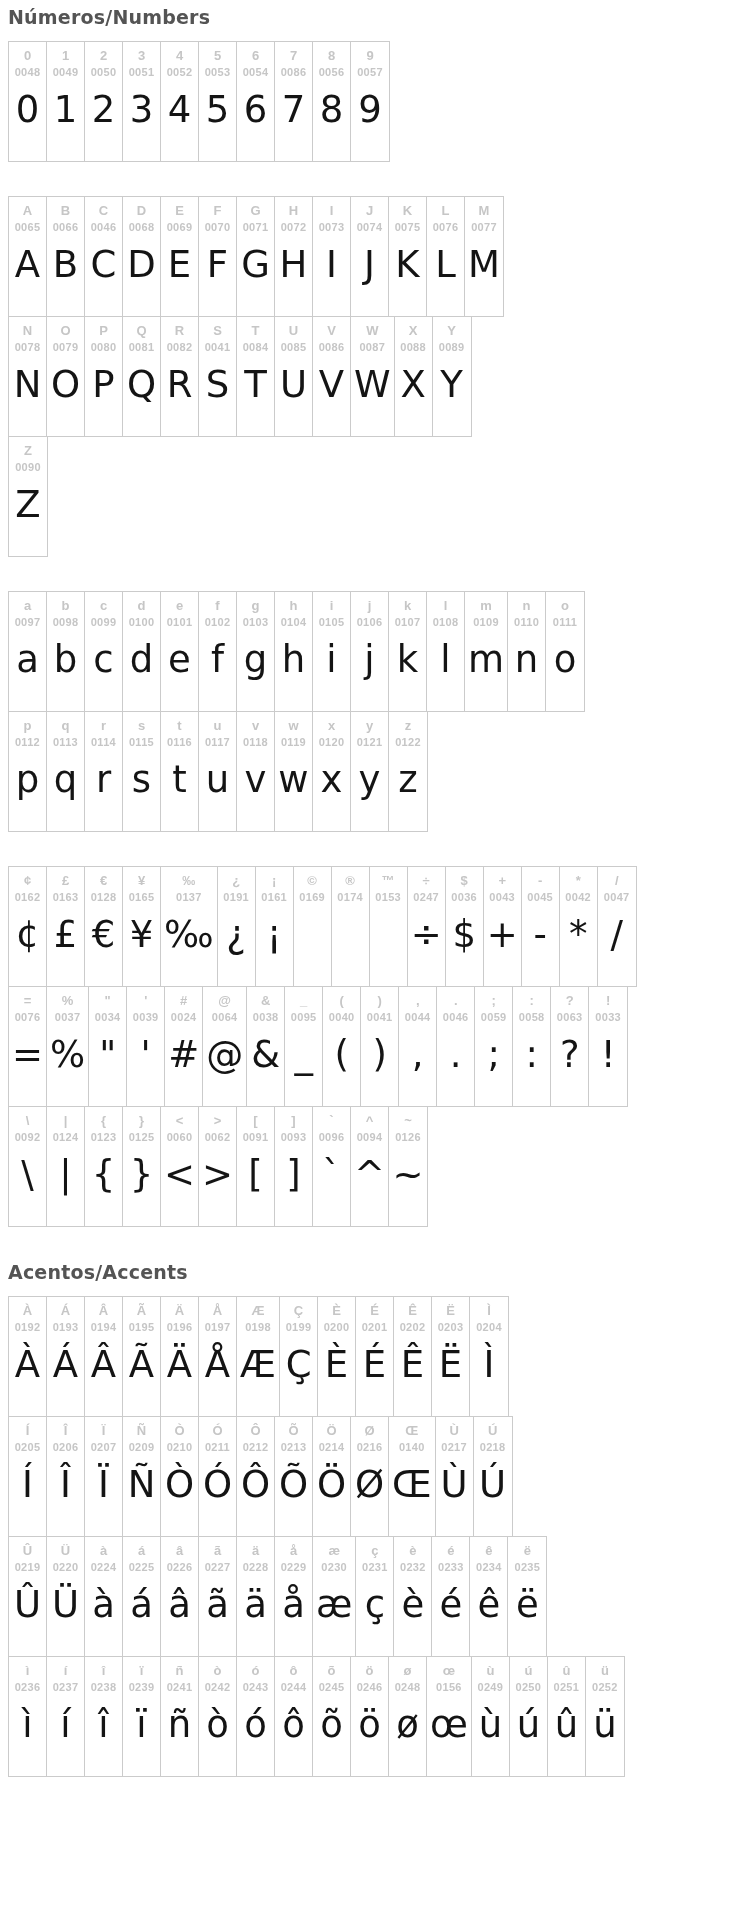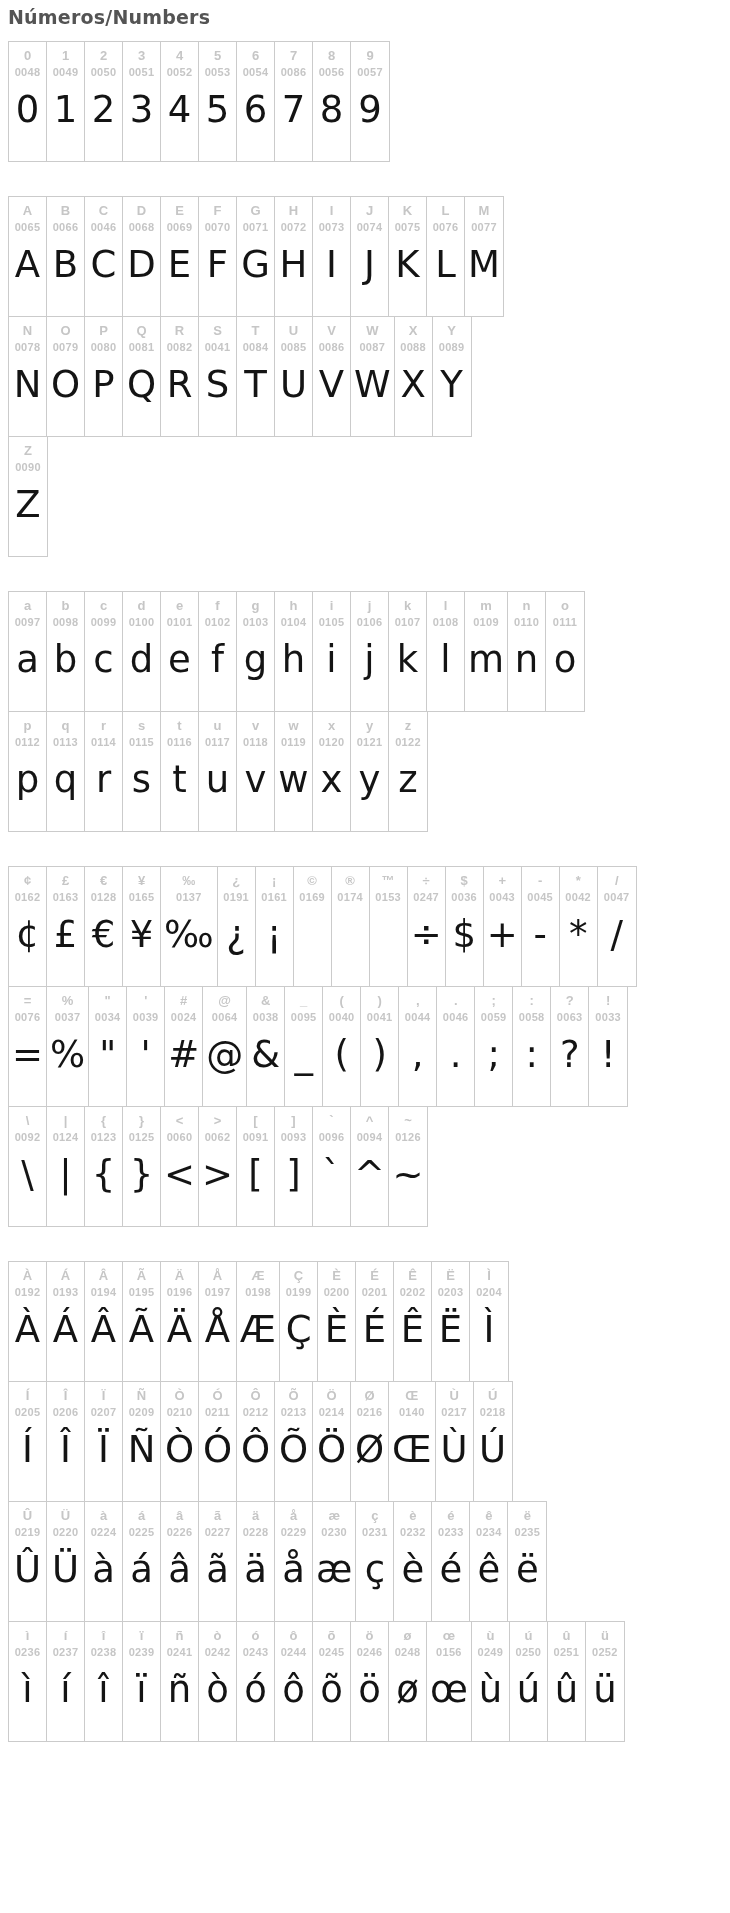--- a/index.html
+++ b/index.html
@@ -732,20 +732,21 @@
   <div class="glyph-cell">
     <span class="cell-char">~</span>
     <span class="cell-code">0126</span>
     <span class="cell-glyph">~</span>
   </div>
 </div>
 </div>
   </section>
 
   <section class="section">
+    <h2 class="section-title">Acentos/Accents</h2>
     <div class="rows">
   <div class="glyph-row">
   <div class="glyph-cell">
     <span class="cell-char">À</span>
     <span class="cell-code">0192</span>
     <span class="cell-glyph">À</span>
   </div>
 
   <div class="glyph-cell">
     <span class="cell-char">Á</span>

